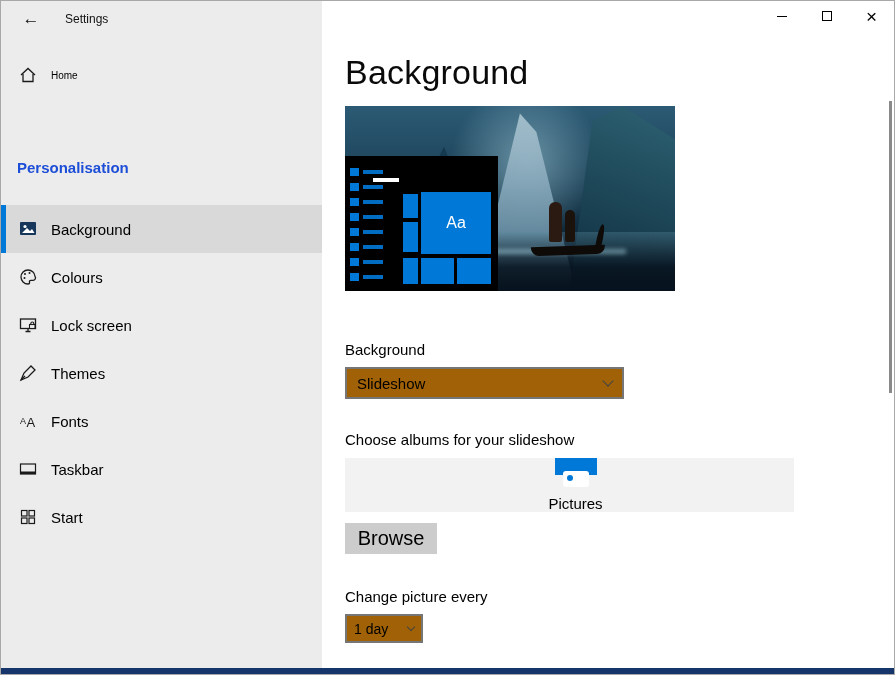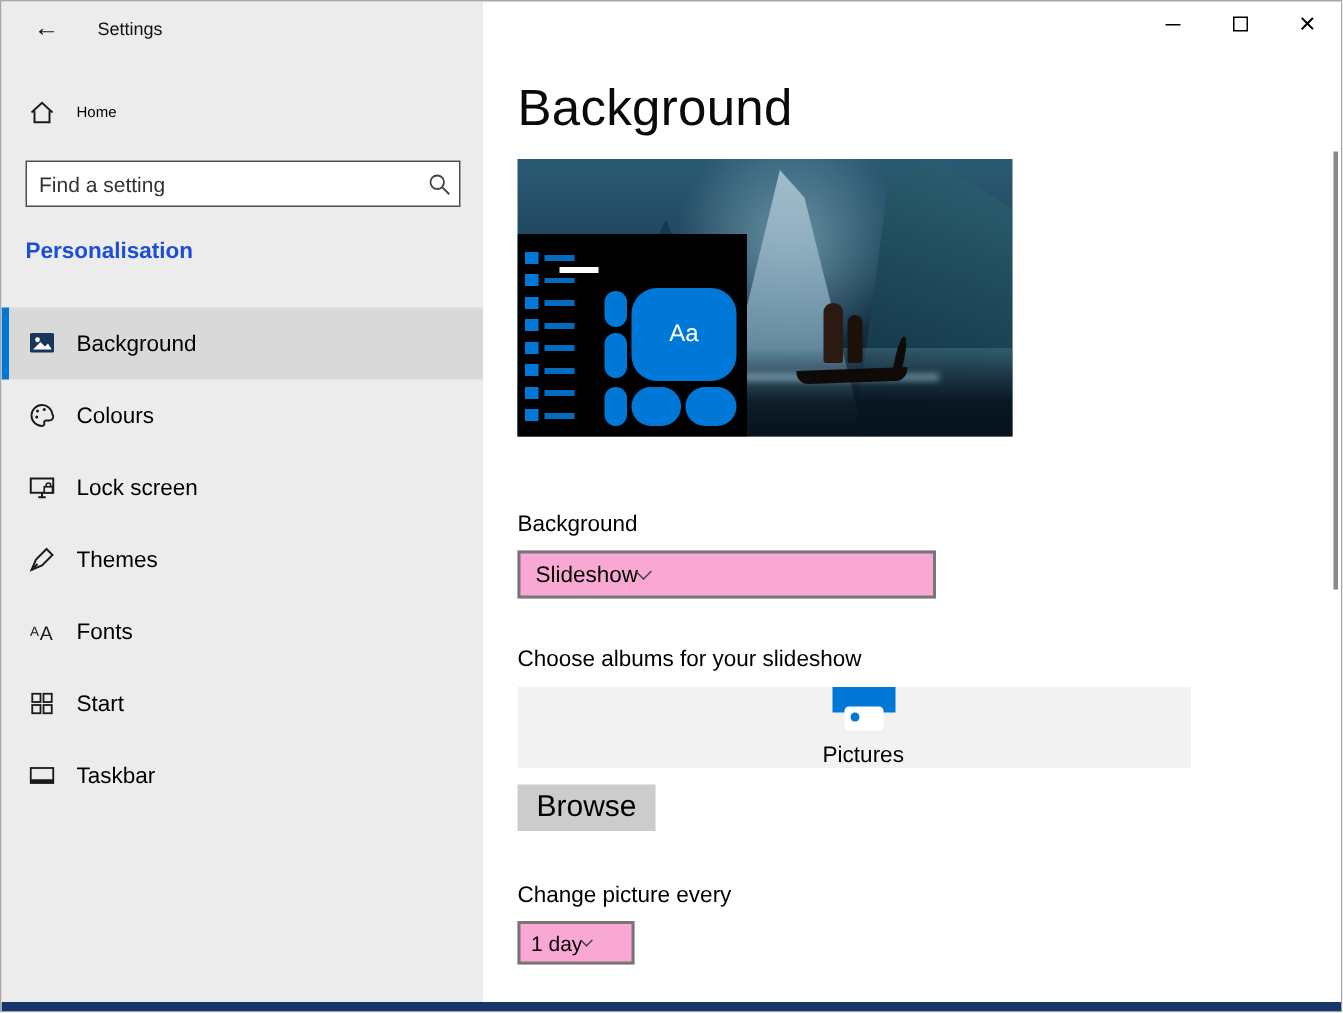--- a/index.html
+++ b/index.html
@@ -50,31 +50,31 @@
   .pv-streak{left:40%;bottom:20%;width:45%;height:5px;background:rgba(170,215,230,.5);filter:blur(2px);}
   .pv-fig1{left:204px;top:96px;width:13px;height:40px;background:#2b1a12;border-radius:6px 6px 2px 2px;}
   .pv-fig2{left:220px;top:104px;width:10px;height:32px;background:#1c120c;border-radius:5px 5px 2px 2px;}
   .pv-boat{left:186px;top:140px;width:74px;height:9px;background:#0e0a08;border-radius:0 0 8px 8px;transform:rotate(-2deg);}
   .pv-prow{left:252px;top:118px;width:6px;height:28px;background:#0e0a08;border-radius:50% 50% 0 0;transform:rotate(12deg);}
 
   .pv-menu{left:0;top:50px;width:153px;height:135px;background:#000;}
   .pv-dash{left:28px;top:22px;width:26px;height:4px;background:#fff;}
   .pv-applist-icons{left:5px;top:12px;width:9px;height:116px;background:repeating-linear-gradient(180deg,var(--accent) 0 8px,transparent 8px 15px);}
   .pv-applist-bars{left:18px;top:14px;width:20px;height:114px;background:repeating-linear-gradient(180deg,rgba(0,120,215,.9) 0 4px,transparent 4px 15px);}
-  .pv-tile{background:var(--accent);border-radius:17px;}
+  .pv-tile{background:var(--accent);}
   .pv-tile-big{left:76px;top:36px;width:70px;height:62px;color:#fff;display:flex;align-items:center;justify-content:center;font-size:16px;}
   .pv-tile-s1{left:58px;top:38px;width:15px;height:24px;}
   .pv-tile-s2{left:58px;top:66px;width:15px;height:30px;}
   .pv-tile-b1{left:58px;top:102px;width:15px;height:26px;}
   .pv-tile-b2{left:76px;top:102px;width:33px;height:26px;}
   .pv-tile-b3{left:112px;top:102px;width:34px;height:26px;}
 
   .field-label{position:absolute;left:344px;font-size:15px;color:#000;}
   .lbl-background{top:340px;}
-  .combo{position:absolute;left:344px;background:#f9a8d4;border:2px solid #767676;display:flex;align-items:center;font-size:15px;color:#000;cursor:default;}
+  .combo{position:absolute;left:344px;background:#a16207;border:2px solid #767676;display:flex;align-items:center;justify-content:space-between;font-size:15px;color:#000;cursor:default;}
   .combo-bg{top:366px;width:279px;height:32px;padding:0 10px;}
   .chev{width:8px;height:8px;border-right:1.5px solid #444;border-bottom:1.5px solid #444;transform:rotate(45deg);margin-top:-4px;}
   .lbl-albums{top:430px;}
   .album-row{position:absolute;left:344px;top:457px;width:449px;height:54px;background:#f2f2f2;display:flex;align-items:center;gap:20px;padding-left:12px;cursor:default;flex-direction:column;}
   .album-icon{width:42px;height:42px;background:var(--accent);position:relative;}
   .album-inner{position:absolute;left:8px;top:13px;width:26px;height:16px;background:#fff;border-radius:3px;}
   .album-dot{position:absolute;left:12px;top:17px;width:6px;height:6px;border-radius:50%;background:var(--accent);}
   .album-name{font-size:15px;color:#000;}
   .browse-btn{position:absolute;left:344px;top:522px;width:92px;height:31px;background:#cccccc;border:none;font-size:20px;font-family:inherit;color:#000;cursor:default;}
   .lbl-change{top:587px;}
@@ -100,29 +100,20 @@
     <div class="home-row">
       <span class="nav-icon">
         <svg width="18" height="18" viewBox="0 0 18 18">
             <path d="M2 9 L9 2.5 L16 9" fill="none" stroke="#1a1a1a" stroke-width="1.3"></path>
             <path d="M4 8 V15.5 H14 V8" fill="none" stroke="#1a1a1a" stroke-width="1.3"></path>
           </svg>
       </span>
       <span>Home</span>
     </div>
 
-    <div class="search-box">
-      <input type="text" placeholder="Find a setting" style="">
-      <span class="search-icon">
-        <svg width="16" height="16" viewBox="0 0 16 16">
-            <circle cx="6.5" cy="6.5" r="4.5" fill="none" stroke="#444" stroke-width="1.2"></circle>
-            <path d="M10 10 L14.5 14.5" stroke="#444" stroke-width="1.2"></path>
-          </svg>
-      </span>
-    </div>
 
     <div class="side-heading">Personalisation</div>
 
     <div class="nav">
       <div class="nav-item selected">
         <span class="nav-icon">
           <svg width="18" height="18" viewBox="0 0 18 18">
               <rect x="1" y="2" width="16" height="13" rx="1" fill="#16365c"></rect>
               <circle cx="6" cy="6.5" r="1.6" fill="#fff"></circle>
               <path d="M3 13 L8 8 L11 11 L13 9 L15.5 13 Z" fill="#fff"></path>
@@ -162,42 +153,42 @@
         <span>Themes</span>
       </div>
       <div class="nav-item">
         <span class="nav-icon">
           <svg width="18" height="18" viewBox="0 0 18 18">
               <text x="1" y="12" font-size="9" fill="#1a1a1a" font-family="Liberation Sans, sans-serif">A</text>
               <text x="7.5" y="14.5" font-size="13" fill="#1a1a1a" font-family="Liberation Sans, sans-serif">A</text>
             </svg>
         </span>
         <span>Fonts</span>
+      </div>
+      <div class="nav-item">
+        <span class="nav-icon">
+          <svg width="18" height="18" viewBox="0 0 18 18">
+              <rect x="1.5" y="4" width="15" height="10" fill="none" stroke="#1a1a1a" stroke-width="1.2"></rect>
+              <rect x="1.5" y="11.5" width="15" height="2.5" fill="#1a1a1a"></rect>
+            </svg>
+        </span>
+        <span>Taskbar</span>
       </div>
       <div class="nav-item">
         <span class="nav-icon">
           <svg width="18" height="18" viewBox="0 0 18 18">
               <g fill="none" stroke="#1a1a1a" stroke-width="1.2">
                 <rect x="2.5" y="2.5" width="5.5" height="5.5"></rect>
                 <rect x="10" y="2.5" width="5.5" height="5.5"></rect>
                 <rect x="2.5" y="10" width="5.5" height="5.5"></rect>
                 <rect x="10" y="10" width="5.5" height="5.5"></rect>
               </g>
             </svg>
         </span>
         <span>Start</span>
-      </div>
-      <div class="nav-item">
-        <span class="nav-icon">
-          <svg width="18" height="18" viewBox="0 0 18 18">
-              <rect x="1.5" y="4" width="15" height="10" fill="none" stroke="#1a1a1a" stroke-width="1.2"></rect>
-              <rect x="1.5" y="11.5" width="15" height="2.5" fill="#1a1a1a"></rect>
-            </svg>
-        </span>
-        <span>Taskbar</span>
       </div>
     </div>
   </div>
 
   <div class="win-controls">
     <div class="wc-btn">
         <span class="min-glyph"></span>
       </div>
     <div class="wc-btn">
         <span class="max-glyph"></span>

